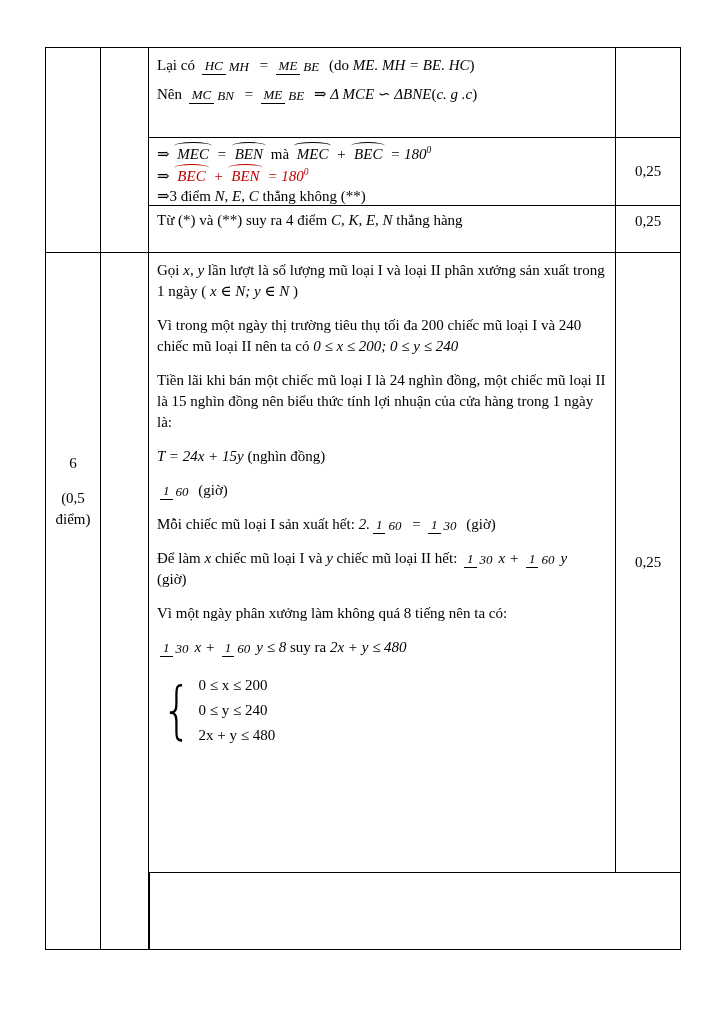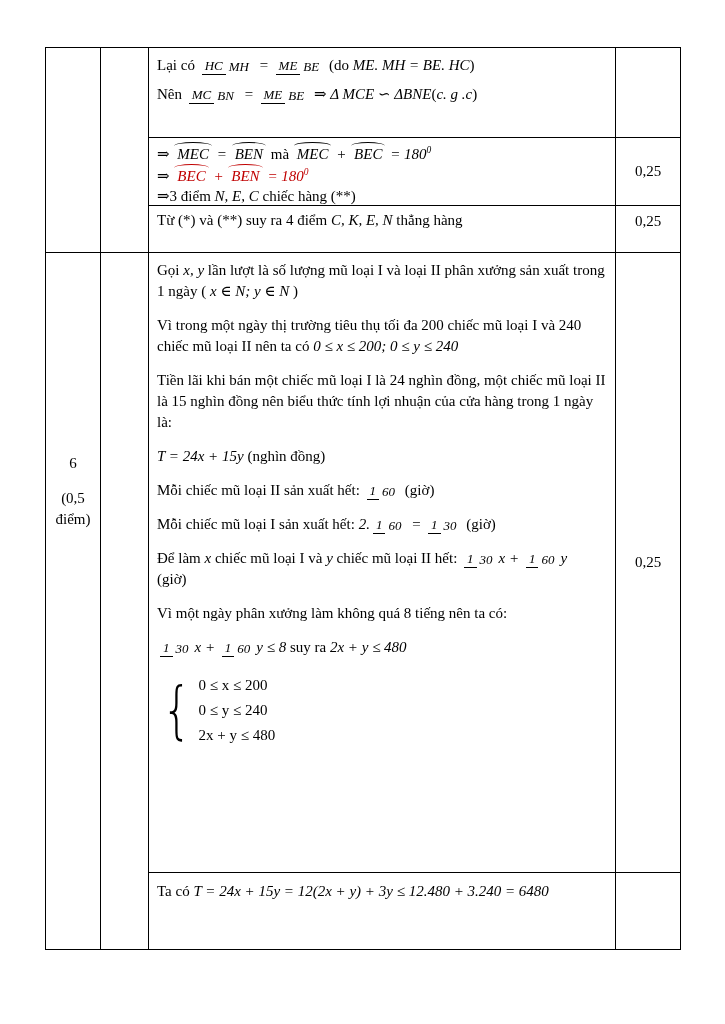--- a/index.html
+++ b/index.html
@@ -100,41 +100,41 @@
               <span class="num">ME</span>
               <span class="den">BE</span>
             </span><span class="tk-m">  ⇒ Δ MCE ∽ ΔBNE</span><span class="tk-t">(</span><span class="tk-m">c. g .c</span><span class="tk-t">)</span></div>
         </div>
         <div class="score-cell"></div>
       </div>
       <div class="trow trow-1">
         <div class="content-cell">
           <div class="para"><span class="tk-m">⇒ </span><span class="hat">MEC</span><span class="tk-m"> = </span><span class="hat">BEN</span><span class="tk-t">  mà  </span><span class="hat">MEC</span><span class="tk-m"> + </span><span class="hat">BEC</span><span class="tk-m"> = 180</span><span class="sup">0</span></div>
           <div class="para"><span class="tk-m">⇒ </span><span class="hat" style="color: rgb(192, 0, 0);">BEC</span><span class="tk-m" style="color: rgb(192, 0, 0);"> + </span><span class="hat" style="color: rgb(192, 0, 0);">BEN</span><span class="tk-m" style="color: rgb(192, 0, 0);"> = 180</span><span class="sup" style="color: rgb(192, 0, 0);">0</span></div>
-          <div class="para"><span class="tk-m">⇒</span><span class="tk-t">3 điểm </span><span class="tk-m">N, E, C</span><span class="tk-t"> chiếc hàng (**)</span></div>
+          <div class="para"><span class="tk-m">⇒</span><span class="tk-t">3 điểm </span><span class="tk-m">N, E, C</span><span class="tk-t"> thẳng không (**)</span></div>
         </div>
         <div class="score-cell">
           <span class="score">0,25</span>
         </div>
       </div>
       <div class="trow trow-2">
         <div class="content-cell">
           <div class="para"><span class="tk-t">Từ (*) và (**) suy ra 4 điểm </span><span class="tk-m">C, K, E, N</span><span class="tk-t"> thẳng hàng</span></div>
         </div>
         <div class="score-cell v-top">
           <span class="score">0,25</span>
         </div>
       </div>
       <div class="trow trow-3">
         <div class="content-cell">
           <div class="para"><span class="tk-t">Gọi </span><span class="tk-m">x, y</span><span class="tk-t"> lần lượt là số lượng mũ loại I và loại II phân xưởng sản xuất trong 1 ngày ( </span><span class="tk-m">x ∈ N; y ∈ N</span><span class="tk-t"> )</span></div>
           <div class="para"><span class="tk-t">Vì trong một ngày thị trường tiêu thụ tối đa 200 chiếc mũ loại I và 240 chiếc mũ loại II nên ta có </span><span class="tk-m">0 ≤ x ≤ 200;  0 ≤ y ≤ 240</span></div>
           <div class="para"><span class="tk-t">Tiền lãi khi bán một chiếc mũ loại I là 24 nghìn đồng, một chiếc mũ loại II là 15 nghìn đồng nên biểu thức tính lợi nhuận của cửa hàng trong 1 ngày là:</span></div>
           <div class="para"><span class="tk-m">T = 24x + 15y</span><span class="tk-t">  (nghìn đồng)</span></div>
-          <div class="para"><span class="tk-t">Mỗi chiếc mũ loại II sản xuất hết: </span><span class="frac">
+          <div class="para"><span class="frac">
               <span class="num">1</span>
               <span class="den">60</span>
             </span><span class="tk-t">  (giờ)</span></div>
           <div class="para"><span class="tk-t">Mỗi chiếc mũ loại I sản xuất hết: </span><span class="tk-m">2.</span><span class="frac">
               <span class="num">1</span>
               <span class="den">60</span>
             </span><span class="tk-m"> = </span><span class="frac">
               <span class="num">1</span>
               <span class="den">30</span>
             </span><span class="tk-t">  (giờ)</span></div>
@@ -160,19 +160,16 @@
                 <span class="cases-item">0 ≤ y ≤ 240</span>
                 <span class="cases-item">2x + y ≤ 480</span>
               </span>
             </span></div>
         </div>
         <div class="score-cell">
           <span class="score">0,25</span>
         </div>
       </div>
       <div class="trow trow-4">
-        <div class="content-cell">
-          <div class="para"><span class="tk-t">Ta có </span><span class="tk-m">T = 24x + 15y = 12(2x + y) + 3y ≤ 12.480 + 3.240 = 6480</span></div>
-        </div>
         <div class="score-cell v-top"></div>
       </div>
     </div>
 </div>
 
 </body></html>

